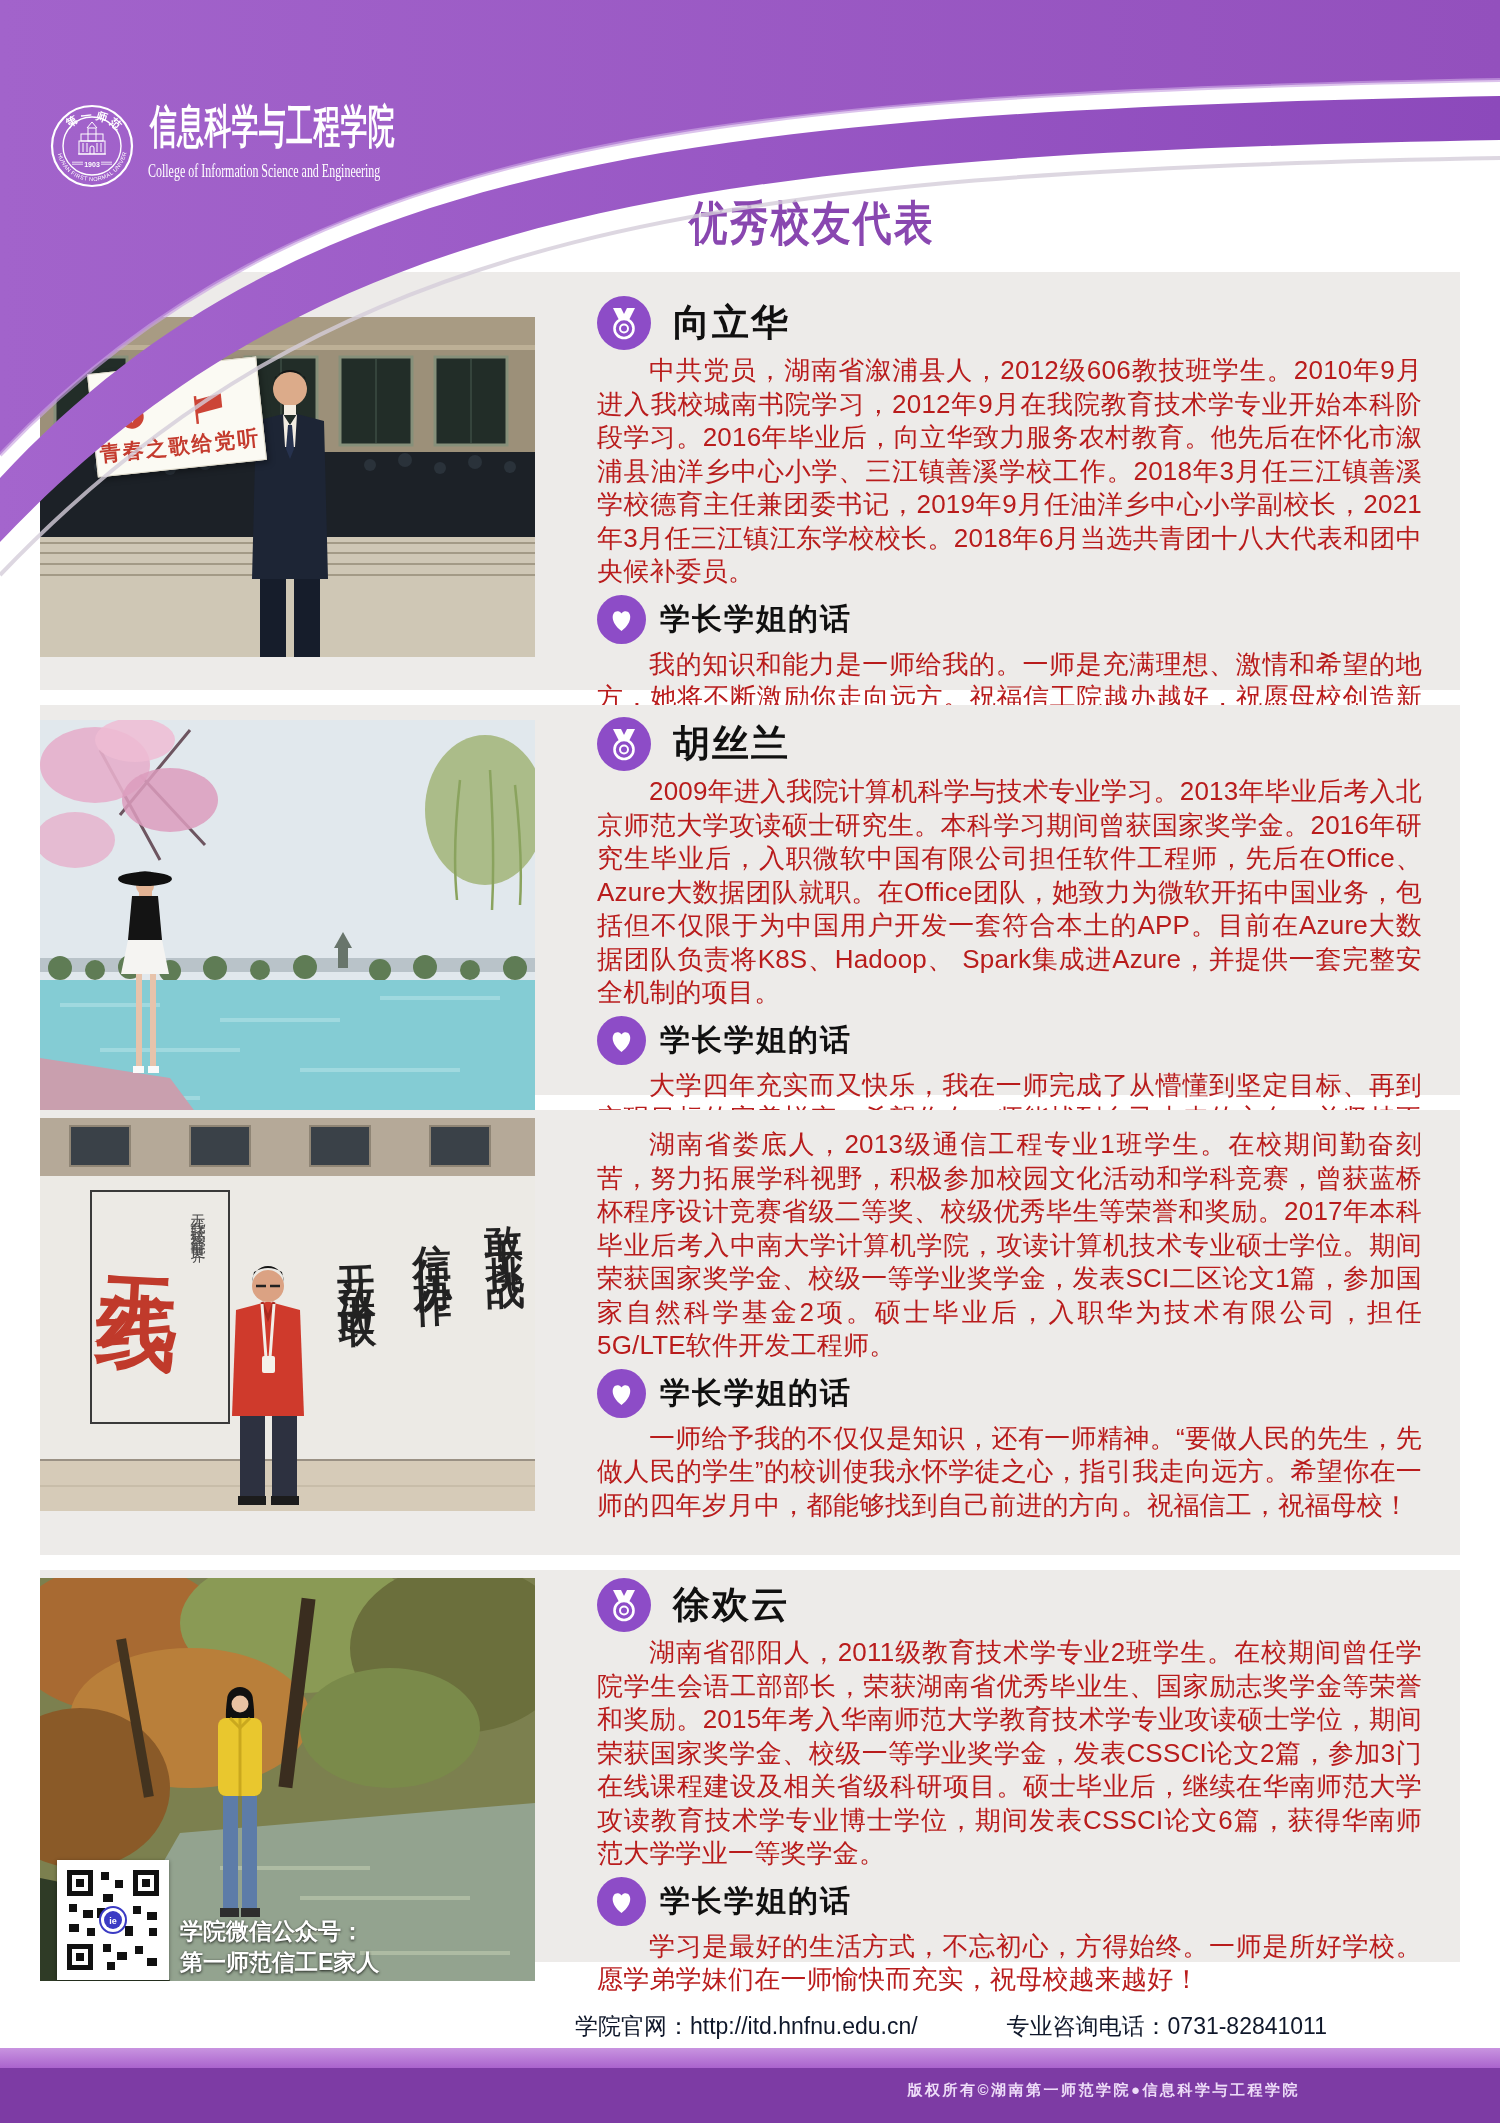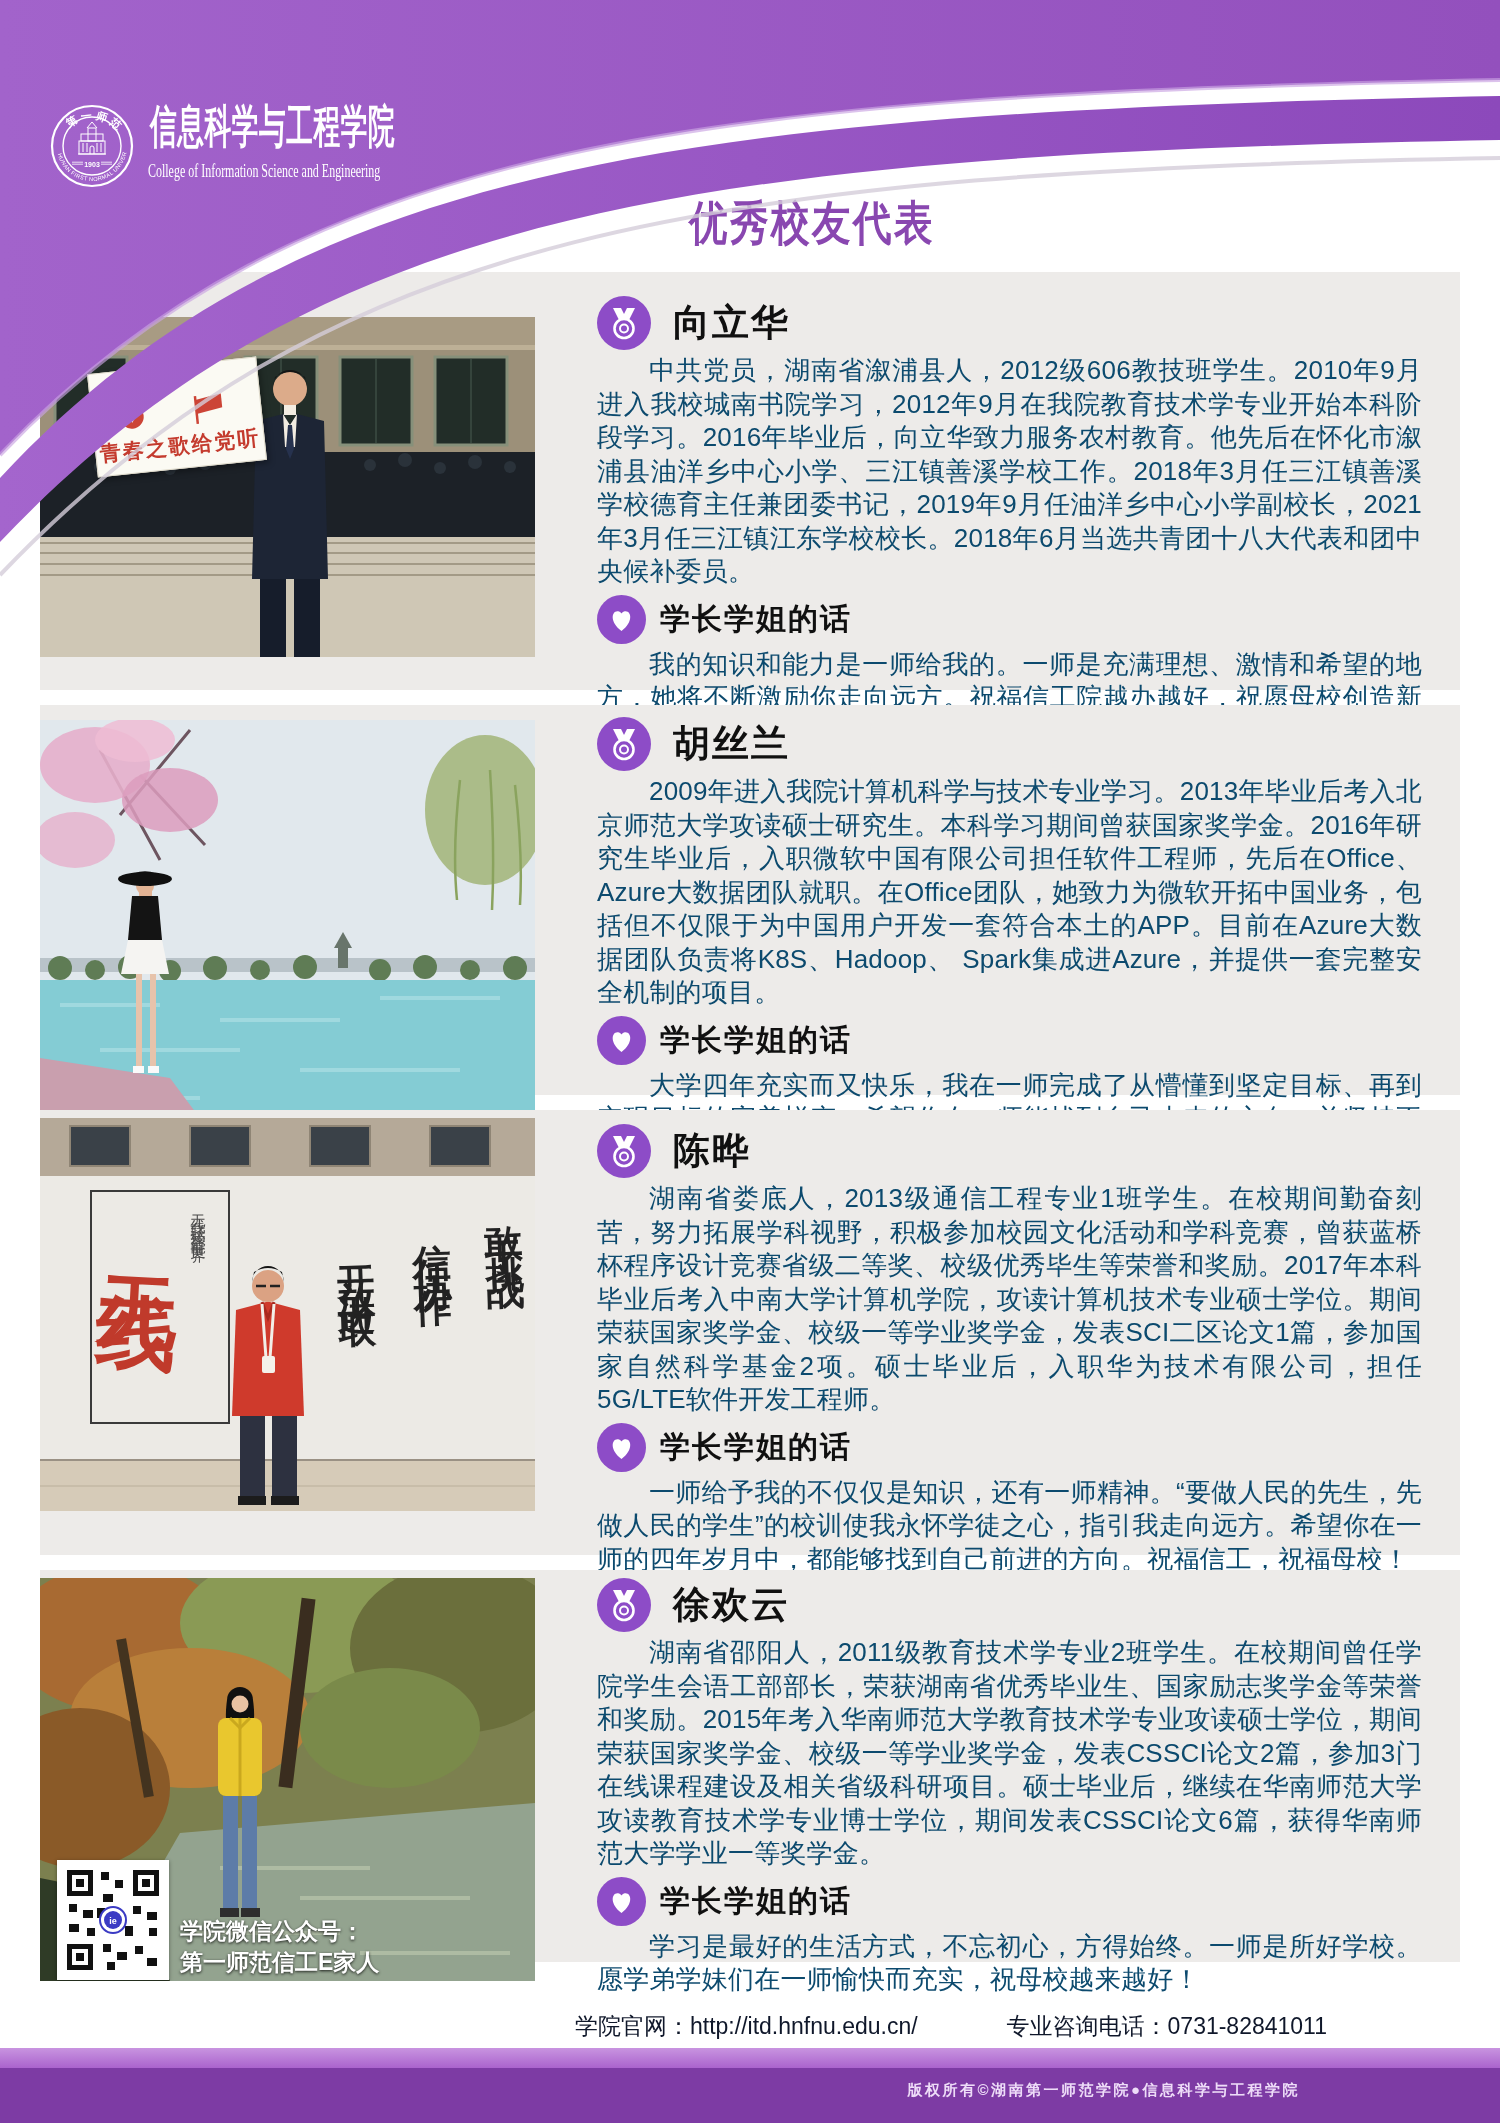--- a/index.html
+++ b/index.html
@@ -23,21 +23,21 @@
   .card{position:relative;background:#edebe9;margin-bottom:15px;}
   .c1{height:418px;} .c2{height:390px;} .c3{height:445px;} .c4{height:392px;margin-bottom:0;}
   .photo{position:absolute;left:0;width:495px;overflow:hidden;background:#cfcac2;}
   .p1{top:45px;height:340px;} .p2{top:15px;height:405px;} .p3{top:8px;height:393px;}
   .p4{top:8px;height:403px;z-index:2;text-decoration:underline;}
   .card-body{margin-left:517px;padding:0 38px 0 40px;}
   .pt24{padding-top:24px;} .pt12{padding-top:12px;} .pt14{padding-top:14px;} .pt8{padding-top:8px;}
   .name-row{display:flex;align-items:center;gap:22px;}
   .medal-badge{width:54px;height:54px;flex:none;}
   .alumnus-name{font-size:37px;font-weight:bold;color:#101010;letter-spacing:2px;}
-  .bio,.quote{margin:4px 0 0;font-size:26px;line-height:33.5px;color:#0c4a6e;
+  .bio,.quote{margin:4px 0 0;font-size:26px;line-height:33.5px;color:#b91c1c;
               text-align:justify;text-indent:2em;letter-spacing:.2px;}
   .quote-row{display:flex;align-items:center;gap:14px;margin-top:6px;}
   .heart-badge{width:49px;height:49px;flex:none;}
   .quote-heading{font-size:30px;font-weight:bold;color:#101010;letter-spacing:2px;}
 
   
   .photo-svg{position:absolute;left:0;top:0;}
   .sign{position:absolute;left:52px;top:48px;width:170px;height:104px;background:#fbfaf3;
         border:1px solid #ddd8c8;transform:rotate(-6deg);box-shadow:2px 3px 6px rgba(0,0,0,.35);
         display:flex;flex-direction:column;align-items:center;justify-content:flex-end;padding-bottom:8px;box-sizing:border-box;}
@@ -303,30 +303,20 @@
           </g>
         </svg>
         <div class="wall-box"></div>
         <div class="wall-title vtext">无线</div>
         <div class="wall-side vtext">无线联接智能世界</div>
         <div class="slogan vtext s1">开放进取</div>
         <div class="slogan vtext s2">信任协作</div>
         <div class="slogan vtext s3">敢于挑战</div>
       </div>
       <div class="card-body pt14">
-        <div class="name-row">
-          <svg class="medal-badge" viewBox="0 0 54 54">
-            <circle cx="27" cy="27" r="27" fill="#8d4cc7"></circle>
-            <polygon points="16,12 24,12 30,24 22,24" fill="#fff"></polygon>
-            <polygon points="38,12 30,12 24,24 32,24" fill="#fff"></polygon>
-            <circle cx="27" cy="32.5" r="9.5" fill="none" stroke="#fff" stroke-width="2.6"></circle>
-            <circle cx="27" cy="32.5" r="4" fill="none" stroke="#fff" stroke-width="2"></circle>
-          </svg>
-          <span class="alumnus-name">陈晔</span>
-        </div>
         <p class="bio">湖南省娄底人，2013级通信工程专业1班学生。在校期间勤奋刻苦，努力拓展学科视野，积极参加校园文化活动和学科竞赛，曾获蓝桥杯程序设计竞赛省级二等奖、校级优秀毕生等荣誉和奖励。2017年本科毕业后考入中南大学计算机学院，攻读计算机技术专业硕士学位。期间荣获国家奖学金、校级一等学业奖学金，发表SCI二区论文1篇，参加国家自然科学基金2项。硕士毕业后，入职华为技术有限公司，担任5G/LTE软件开发工程师。</p>
         <div class="quote-row">
           <svg class="heart-badge" viewBox="0 0 49 49">
             <circle cx="24.5" cy="24.5" r="24.5" fill="#8d4cc7"></circle>
             <path d="M24.5,36 C12,27 14.5,14.5 22,16.5 C23.6,17 24.5,18.6 24.5,18.6 C24.5,18.6 25.4,17 27,16.5 C34.5,14.5 37,27 24.5,36 Z" fill="#fff"></path>
           </svg>
           <span class="quote-heading">学长学姐的话</span>
         </div>
         <p class="quote">一师给予我的不仅仅是知识，还有一师精神。“要做人民的先生，先做人民的学生”的校训使我永怀学徒之心，指引我走向远方。希望你在一师的四年岁月中，都能够找到自己前进的方向。祝福信工，祝福母校！</p>
       </div>

